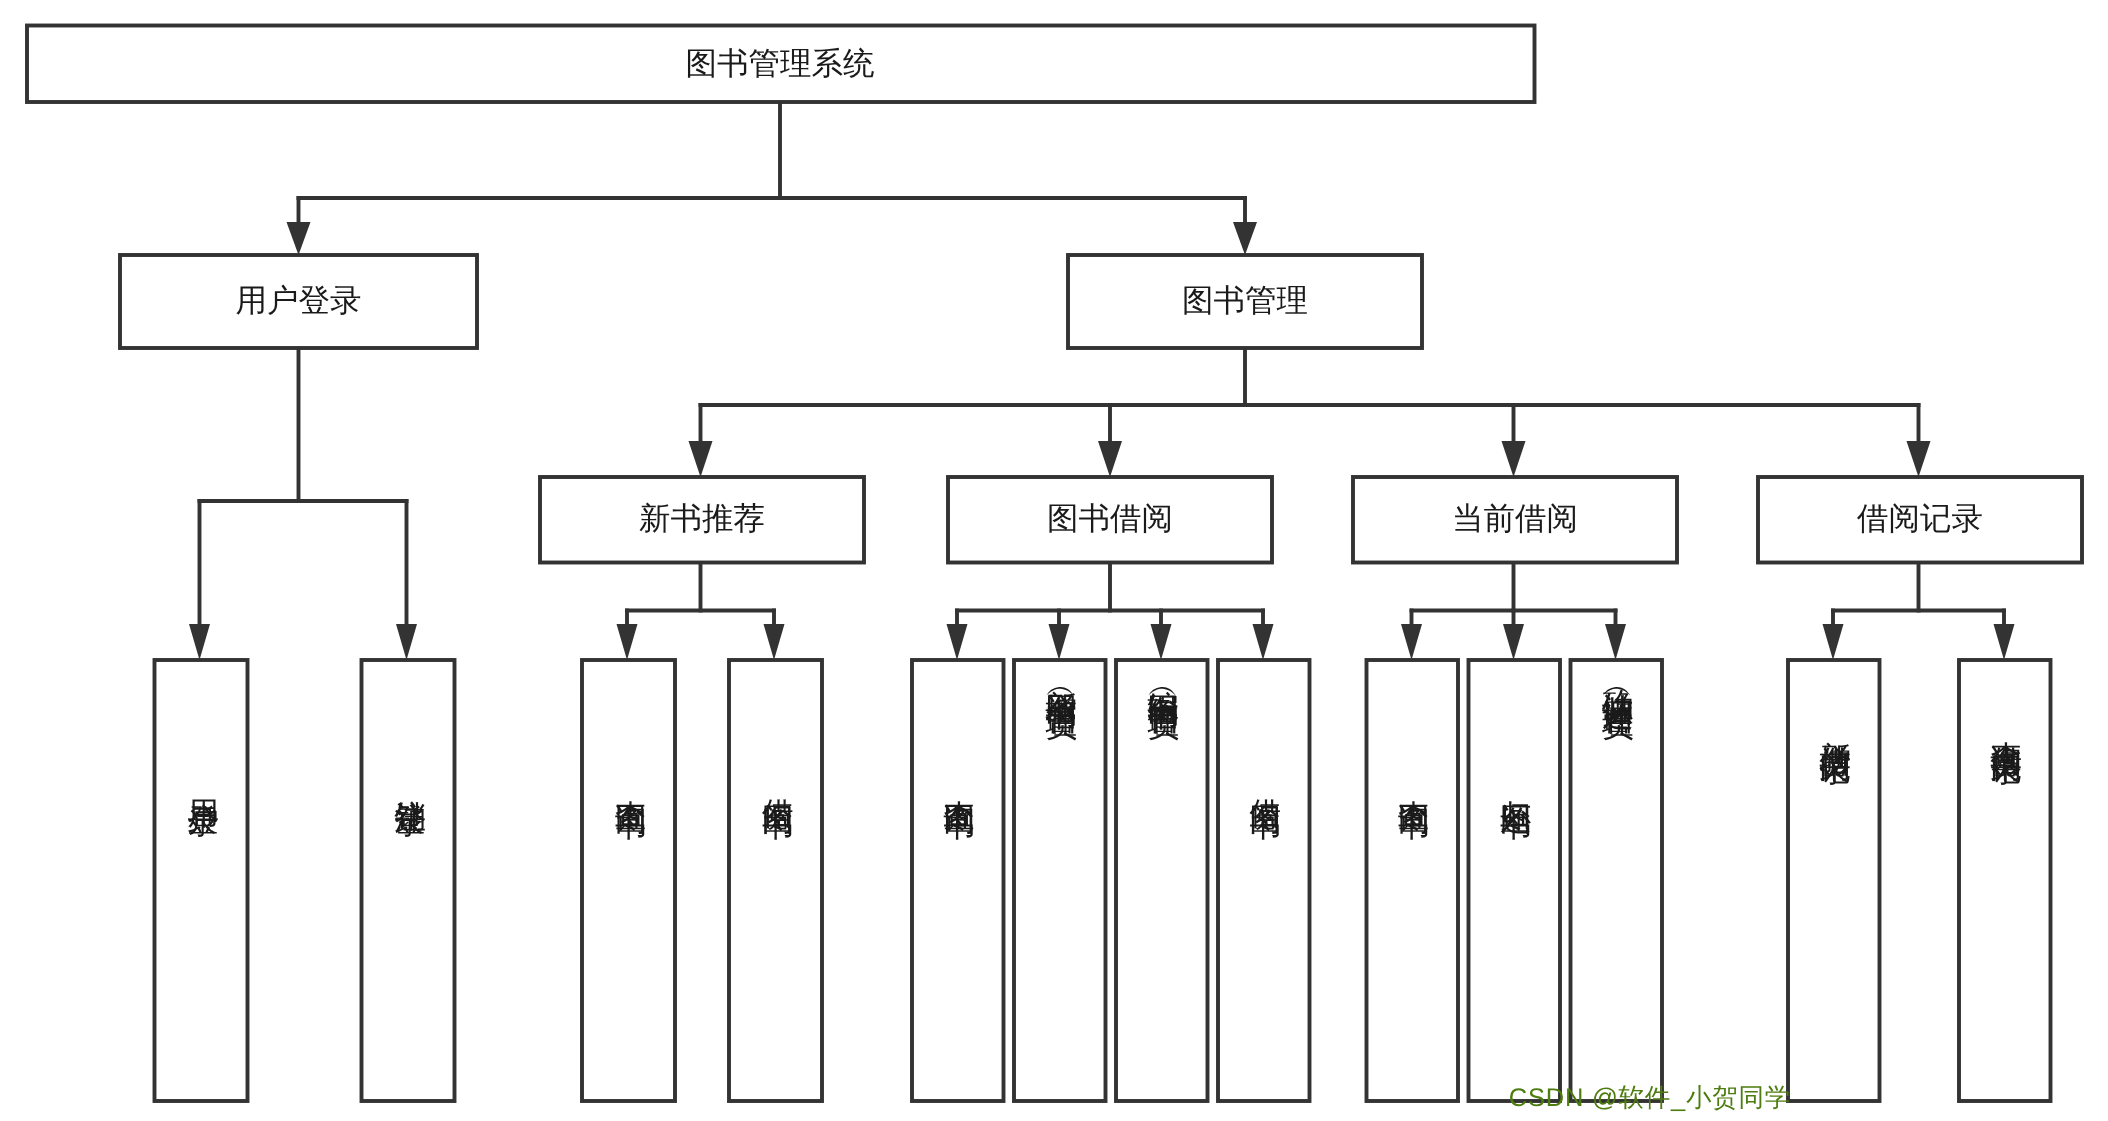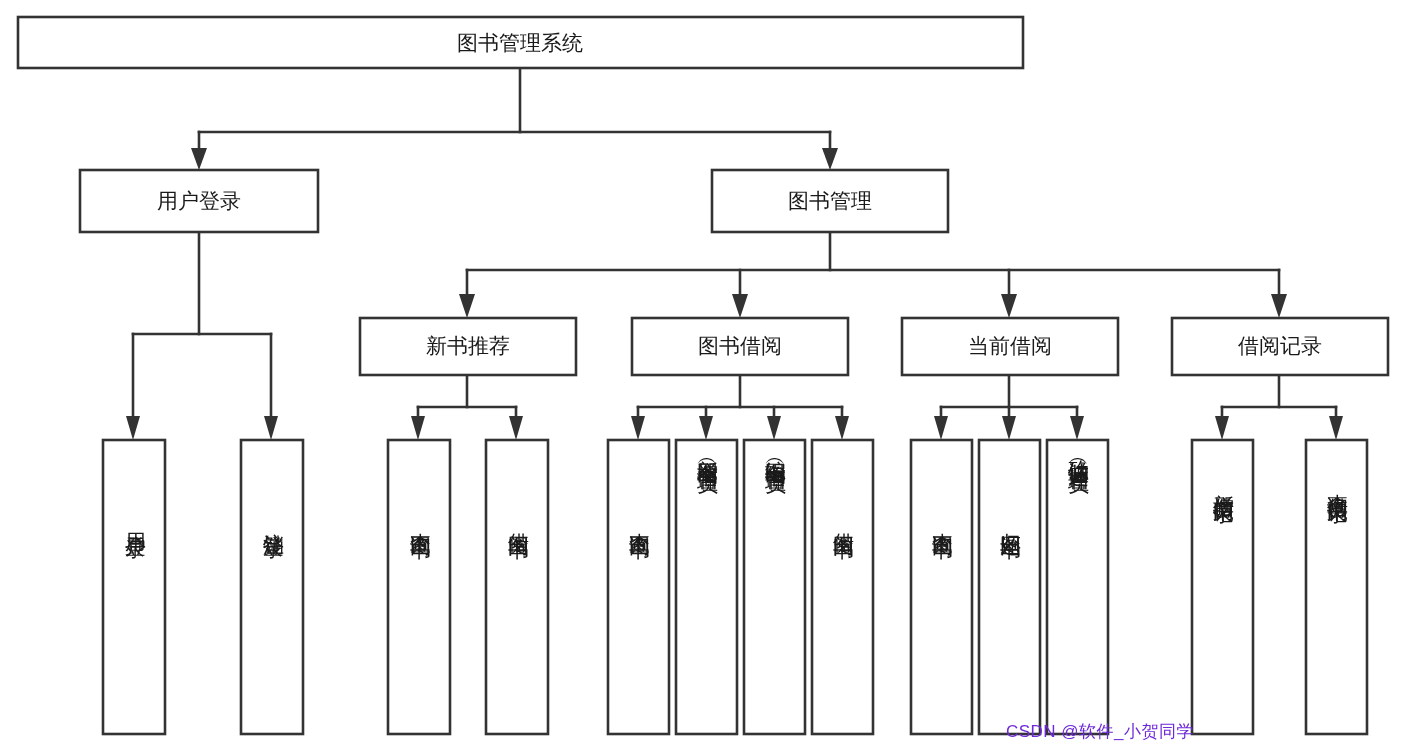--- a/index.html
+++ b/index.html
@@ -57,21 +57,21 @@
     writing-mode: vertical-rl;
     text-orientation: upright;
     letter-spacing: 2px;
   }
   .watermark {
     position: absolute;
     right: 6px;
     bottom: 4px;
     font-family: "Liberation Sans", "DejaVu Sans", sans-serif;
     font-size: 17px;
-    color: #6d28d9;
+    color: #4d7c0f;
     letter-spacing: 0.5px;
     white-space: nowrap;
     user-select: none;
   }
 </style>
 </head>
 <body>
 
 <div id="diagram-root">
 

